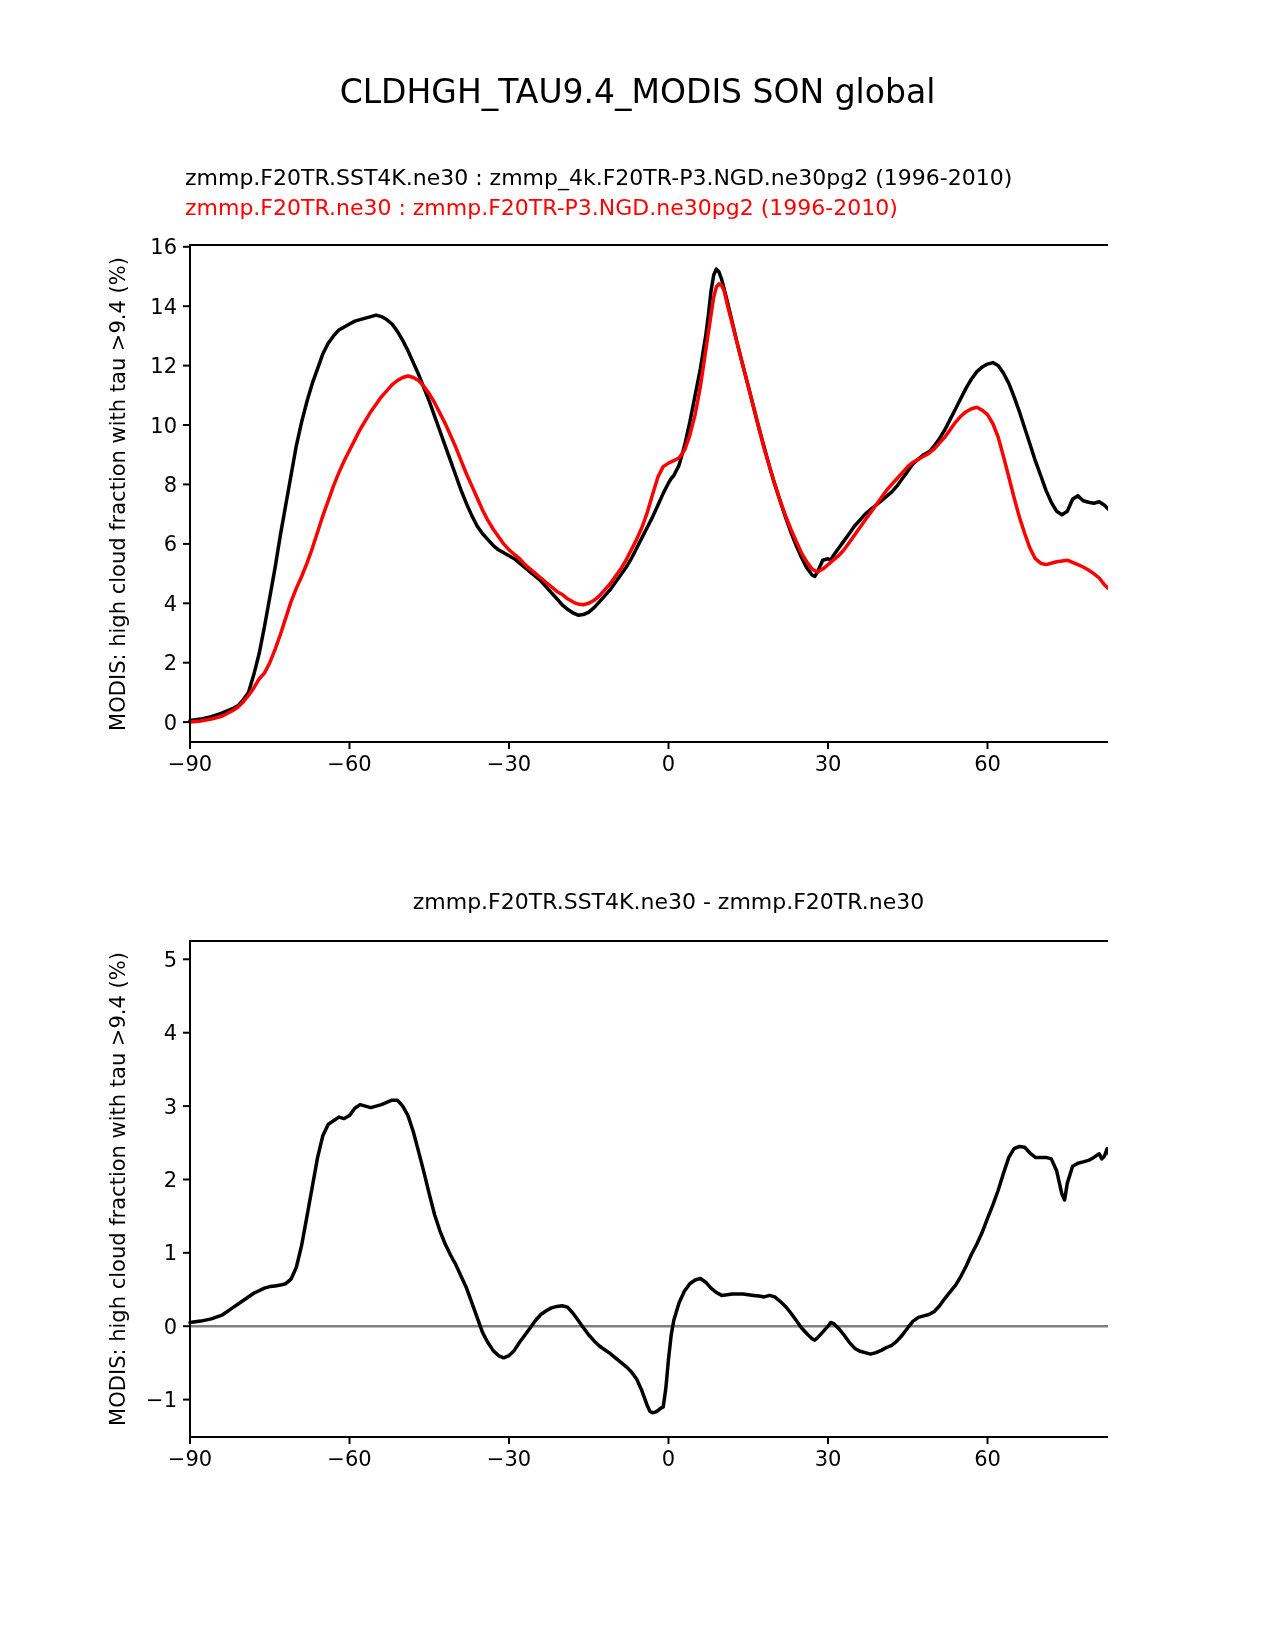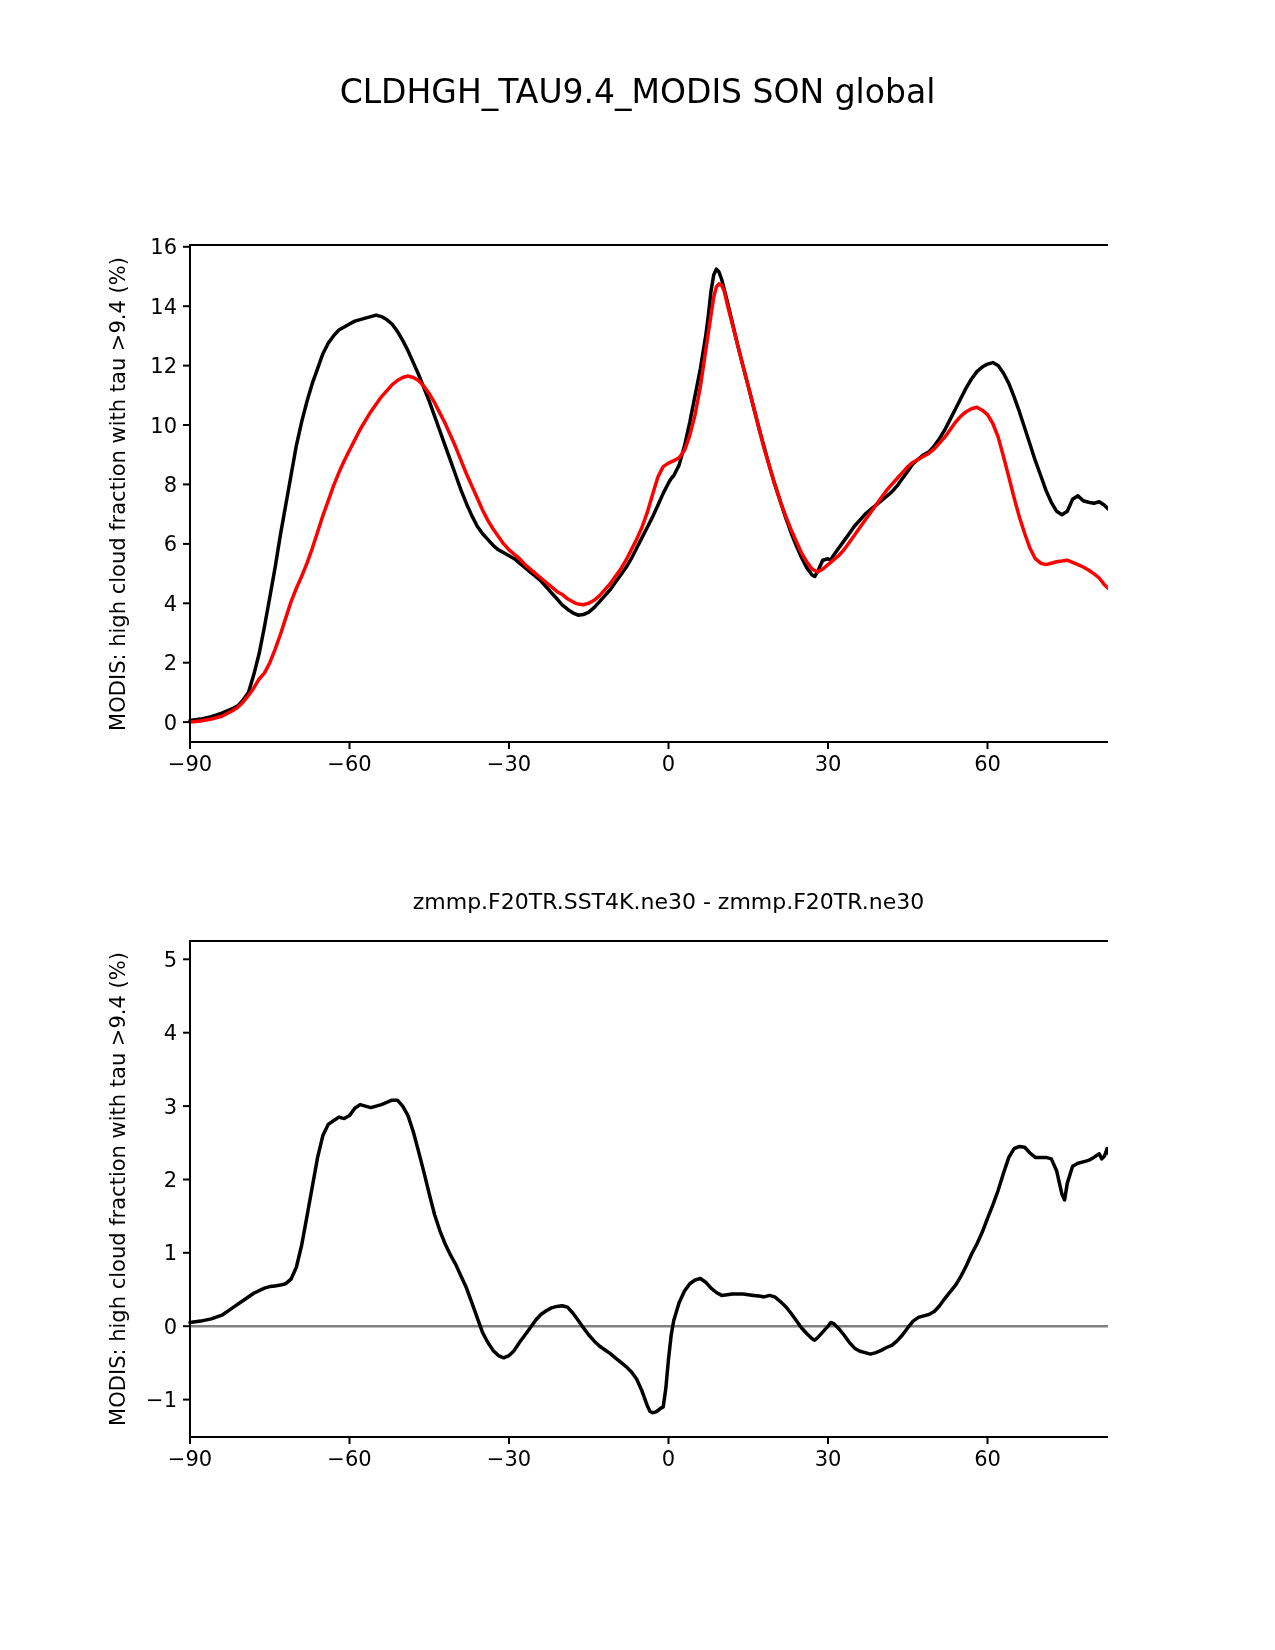--- a/index.html
+++ b/index.html
@@ -15,20 +15,24 @@
   .chart2-title{position:absolute;left:190px;top:889px;width:957px;text-align:center;font-size:22px;}
   #plot-svg{position:absolute;left:0;top:0;}
   svg text{font-family:"DejaVu Sans","Liberation Sans",sans-serif;}
 </style>
 </head>
 <body>
 
 <div class="page">
   <div class="main-title">CLDHGH_TAU9.4_MODIS SON global</div>
 
+  <div class="subtitle">
+    <div class="sub-line" style="color: rgb(0, 0, 0);">zmmp.F20TR.SST4K.ne30 : zmmp_4k.F20TR-P3.NGD.ne30pg2 (1996-2010)</div>
+    <div class="sub-line" style="color: rgb(255, 0, 0);">zmmp.F20TR.ne30 : zmmp.F20TR-P3.NGD.ne30pg2 (1996-2010)</div>
+  </div>
 
   <div class="ylabel" id="ylabel-top">MODIS: high cloud fraction with tau &gt;9.4 (%)</div>
   <div class="chart2-title">zmmp.F20TR.SST4K.ne30 - zmmp.F20TR.ne30</div>
   <div class="ylabel" id="ylabel-bottom">MODIS: high cloud fraction with tau &gt;9.4 (%)</div>
 
   <svg id="plot-svg" width="1275" height="1650" viewBox="0 0 1275 1650">
       <polyline points="190.0,720.6 200.6,719.1 211.3,716.7 221.9,713.2 232.5,708.7 237.8,705.8 243.2,699.8 248.5,692.4 253.8,674.6 259.1,653.8 264.4,627.0 269.8,597.3 275.1,567.6 280.4,534.9 285.7,505.2 291.0,475.5 296.3,445.8 301.6,422.1 307.0,401.3 312.3,383.4 317.6,368.6 322.9,353.7 328.2,343.3 333.5,335.9 338.9,330.0 344.2,327.0 349.5,324.0 354.8,321.1 360.1,319.6 365.4,318.1 370.8,316.6 376.1,315.1 381.4,316.6 386.7,319.6 392.0,324.0 397.4,331.4 402.7,340.4 408.0,350.8 413.3,362.6 418.6,374.5 423.9,387.9 429.3,401.3 434.6,416.1 439.9,431.0 445.2,445.8 450.5,460.7 455.8,475.5 461.1,490.4 466.5,503.7 471.8,515.6 477.1,526.0 482.4,533.5 487.7,539.4 493.1,545.3 498.4,549.8 503.7,552.8 509.0,555.7 514.3,558.7 519.6,563.2 525.0,567.6 530.3,572.1 535.6,576.5 540.9,581.0 546.2,586.9 551.5,592.9 556.9,598.8 562.2,604.8 567.5,609.2 572.8,612.8 578.1,615.2 583.4,614.6 588.8,612.2 594.1,607.7 599.4,601.8 604.7,595.8 610.0,589.9 615.3,582.5 620.7,575.0 626.0,567.6 631.3,558.7 636.6,548.3 641.9,537.9 647.2,527.5 652.5,517.1 657.9,505.2 663.2,493.4 668.5,483.0 671.2,478.5 673.8,475.5 679.1,465.1 684.5,445.8 689.8,422.1 695.1,395.3 700.4,368.6 705.7,335.9 708.4,315.1 711.0,291.3 713.7,275.0 716.4,269.1 719.0,272.0 721.7,279.5 727.0,300.3 732.3,322.5 737.6,344.8 742.9,365.6 748.3,386.4 753.6,407.2 758.9,428.0 764.2,447.3 769.5,466.6 774.8,484.4 780.1,500.8 785.5,517.1 790.8,532.0 796.1,545.3 801.4,557.2 806.7,567.6 812.1,575.0 814.7,576.5 817.4,572.1 822.7,560.2 828.0,558.7 830.7,560.2 833.3,555.7 838.6,548.3 844.0,540.9 849.3,533.5 854.6,526.0 859.9,520.1 865.2,514.1 870.5,509.7 875.9,505.2 881.2,500.8 886.5,496.3 891.8,491.9 897.1,485.9 902.4,478.5 907.8,471.1 913.1,463.6 918.4,459.2 923.7,454.7 929.0,451.8 934.3,445.8 939.6,438.4 945.0,429.5 950.3,419.1 955.6,408.7 960.9,398.3 966.2,387.9 971.5,379.0 976.9,371.6 982.2,367.1 987.5,364.1 992.8,362.6 998.1,365.6 1003.4,373.0 1008.8,383.4 1014.1,396.8 1019.4,411.7 1024.7,428.0 1030.0,444.3 1035.3,460.7 1040.7,475.5 1046.0,490.4 1051.3,502.3 1056.6,511.2 1061.9,514.7 1067.3,511.2 1072.6,499.3 1077.9,495.7 1083.2,500.8 1088.5,502.3 1093.8,503.2 1099.2,501.7 1104.5,505.2 1109.8,510.6 1115.1,514.1 1120.4,517.7 1125.7,511.2 1128.4,497.8 1131.0,514.1 1133.7,520.1 1136.4,523.1 1141.7,522.5 1147.0,523.7" fill="none" stroke="#000000" stroke-width="3.5" stroke-linejoin="round" stroke-linecap="round"></polyline>
       <polyline points="190.0,722.1 200.6,720.9 211.3,719.1 221.9,716.2 232.5,710.8 237.8,707.2 243.2,701.9 248.5,695.4 253.8,687.9 259.1,679.0 264.4,673.1 269.8,662.7 275.1,649.3 280.4,634.5 285.7,618.1 291.0,601.8 296.3,588.4 301.6,576.5 307.0,563.2 312.3,548.3 317.6,532.0 322.9,515.6 328.2,500.8 333.5,485.9 338.9,472.6 344.2,460.7 349.5,450.3 354.8,439.9 360.1,429.5 365.4,420.6 370.8,411.7 376.1,404.2 381.4,396.8 386.7,390.9 392.0,384.9 397.4,380.5 402.7,377.5 408.0,376.0 413.3,377.5 418.6,380.5 423.9,386.4 429.3,393.8 434.6,402.7 439.9,413.1 445.2,423.5 450.5,435.4 455.8,447.3 461.1,460.7 466.5,474.0 471.8,485.9 477.1,497.8 482.4,509.7 487.7,520.1 493.1,529.0 498.4,536.4 503.7,543.9 509.0,549.8 514.3,554.3 519.6,558.7 525.0,564.6 530.3,569.1 535.6,573.6 540.9,578.0 546.2,582.5 551.5,586.9 556.9,591.4 562.2,594.4 567.5,598.8 572.8,601.8 575.5,603.3 578.1,603.9 583.4,604.8 588.8,603.3 594.1,600.3 599.4,595.8 604.7,589.9 610.0,584.0 615.3,576.5 620.7,569.1 626.0,560.2 631.3,549.8 636.6,539.4 641.9,527.5 647.2,512.7 652.5,494.8 657.9,477.0 663.2,466.6 668.5,463.1 673.8,460.7 679.1,457.7 684.5,450.3 689.8,435.4 695.1,414.6 700.4,386.4 705.7,350.8 711.0,315.1 713.7,297.3 716.4,286.9 719.0,283.9 721.7,285.4 724.3,291.3 727.0,303.2 732.3,324.0 737.6,344.8 742.9,365.6 748.3,386.4 753.6,407.2 758.9,428.0 764.2,448.8 769.5,466.6 774.8,484.4 780.1,500.8 785.5,515.6 790.8,529.0 796.1,540.9 801.4,552.8 806.7,561.7 812.1,569.1 817.4,572.1 822.7,569.1 828.0,564.6 833.3,560.2 838.6,555.7 844.0,549.8 849.3,542.4 854.6,534.9 859.9,527.5 865.2,520.1 870.5,512.7 875.9,505.2 881.2,497.8 886.5,490.4 891.8,484.4 897.1,478.5 902.4,472.6 907.8,466.6 913.1,462.2 918.4,459.2 923.7,456.2 929.0,453.2 934.3,448.8 939.6,442.8 945.0,436.9 950.3,429.5 955.6,422.1 960.9,416.1 966.2,411.7 971.5,408.7 976.9,407.2 982.2,410.2 987.5,414.6 992.8,423.5 998.1,436.9 1003.4,456.2 1008.8,477.0 1014.1,497.8 1019.4,517.1 1024.7,533.5 1030.0,548.3 1035.3,558.7 1040.7,563.2 1046.0,564.6 1051.3,563.2 1056.6,561.7 1061.9,561.1 1067.3,560.2 1072.6,562.3 1077.9,564.6 1083.2,567.0 1088.5,570.0 1093.8,573.6 1099.2,578.0 1104.5,584.8 1109.8,589.9 1115.1,594.4 1120.4,601.8 1125.7,618.1 1128.4,635.9 1131.0,646.3 1133.7,633.0 1136.4,622.6 1139.0,616.6 1141.7,613.7 1147.0,615.2" fill="none" stroke="#ff0000" stroke-width="3.5" stroke-linejoin="round" stroke-linecap="round"></polyline>
       <rect x="190" y="245" width="957" height="497" fill="none" stroke="#000000" stroke-width="2"></rect>
       <line x1="190.0" y1="742" x2="190.0" y2="749" stroke="#000000" stroke-width="2"></line>

